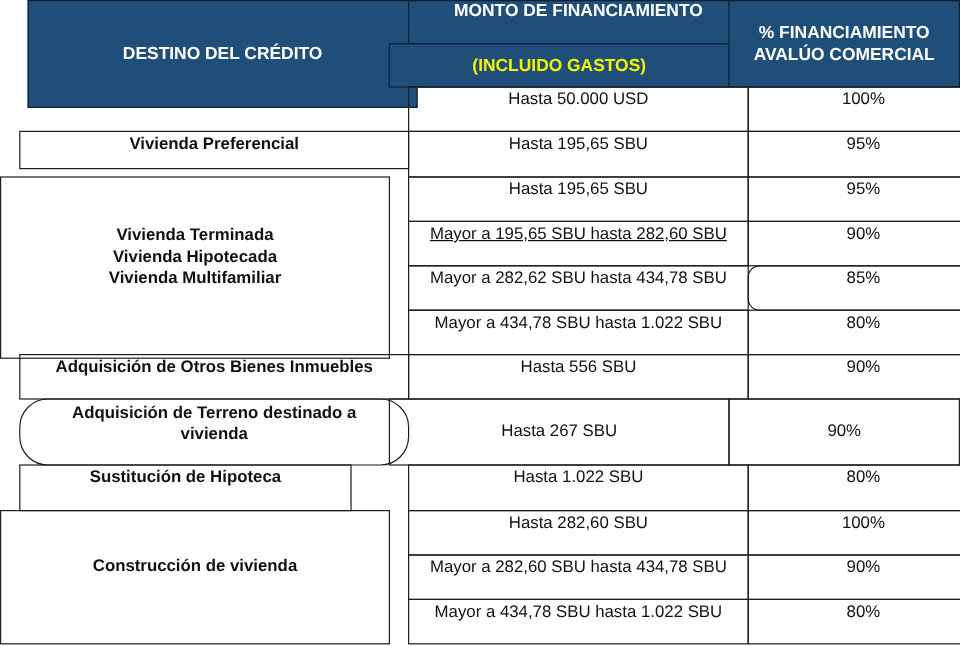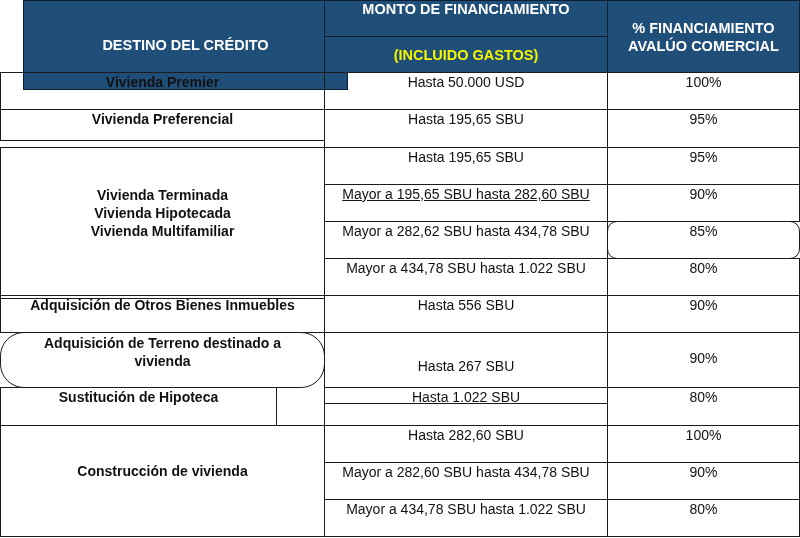--- a/index.html
+++ b/index.html
@@ -1,37 +1,36 @@
 <!DOCTYPE html>
 <html><head>
 <meta charset="utf-8">
 <style>
   html, body { margin: 0; padding: 0; background: #ffffff; }
   body { width: 800px; height: 538px; overflow: hidden; font-family: "Liberation Sans", sans-serif; }
   .tbl { position: relative; width: 800px; height: 538px; }
   .cell { position: absolute; box-sizing: border-box; border: 1px solid #1c1c1c; display: flex; justify-content: center; text-align: center; font-size: 14px; color: #111; }
   .hdr { background: #1f4e79; color: #ffffff; font-weight: bold; font-size: 14.5px; border-color: #0d2033; }
   .bold { font-weight: bold; }
-  .top { align-items: flex-start; padding-top: 1px; }
+  .top { align-items: flex-start; padding-top: 1px; margin-left: 16px; }
   .mid { align-items: center; }
   .yellow { color: #f5f500; }
   .ml { white-space: pre-line; line-height: 18px; }
 </style>
 </head>
 <body>
 
 <div class="tbl">
 
   <div class="cell hdr mid" style="left:0;top:0;width:325px;height:90px;margin-left:23px;">DESTINO DEL CRÉDITO</div>
   <div class="cell hdr top" style="left:324px;top:0;width:284px;height:37px;padding-top:0;">MONTO DE FINANCIAMIENTO</div>
   <div class="cell hdr mid yellow" style="left:324px;top:36px;width:284px;height:37px;">(INCLUIDO GASTOS)</div>
   <div class="cell hdr mid ml" style="left:607px;top:0;width:193px;height:73px;">% FINANCIAMIENTO
 AVALÚO COMERCIAL</div>
 
-  <div class="cell bold top" style="left:0;top:72px;width:325px;height:38px;">Vivienda Premier</div>
   <div class="cell top" style="left:324px;top:72px;width:284px;height:38px;text-align:right;">Hasta 50.000 USD</div>
   <div class="cell top" style="left:607px;top:72px;width:193px;height:38px;">100%</div>
 
   <div class="cell bold top" style="left:0;top:109px;width:325px;height:32px;">Vivienda Preferencial</div>
   <div class="cell top" style="left:324px;top:109px;width:284px;height:39px;">Hasta 195,65 SBU</div>
   <div class="cell top" style="left:607px;top:109px;width:193px;height:39px;">95%</div>
 
   <div class="cell bold mid ml" style="left:0;top:147px;width:325px;height:152px;padding-bottom:20px;">Vivienda Terminada
 Vivienda Hipotecada
 Vivienda Multifamiliar</div>
@@ -43,21 +42,21 @@
   <div class="cell top" style="left:607px;top:221px;width:193px;height:38px;border-radius:10px;">85%</div>
   <div class="cell top" style="left:324px;top:258px;width:284px;height:38px;">Mayor a 434,78 SBU hasta 1.022 SBU</div>
   <div class="cell top" style="left:607px;top:258px;width:193px;height:38px;">80%</div>
 
   <div class="cell bold top" style="left:0;top:295px;width:325px;height:38px;">Adquisición de Otros Bienes Inmuebles</div>
   <div class="cell top" style="left:324px;top:295px;width:284px;height:38px;">Hasta 556 SBU</div>
   <div class="cell top" style="left:607px;top:295px;width:193px;height:38px;">90%</div>
 
   <div class="cell bold top ml" style="left:0;top:332px;width:325px;height:56px;border-radius:24px;">Adquisición de Terreno destinado a
 vivienda</div>
-  <div class="cell mid" style="left:324px;top:332px;width:284px;height:72px;padding-bottom:4px;">Hasta 267 SBU</div>
+  <div class="cell mid" style="left:324px;top:332px;width:284px;height:56px;padding-bottom:4px;">Hasta 267 SBU</div>
   <div class="cell mid" style="left:607px;top:332px;width:193px;height:56px;padding-bottom:4px;">90%</div>
 
   <div class="cell bold top" style="left:0;top:387px;width:277px;height:39px;">Sustitución de Hipoteca</div>
   <div class="cell top" style="left:324px;top:387px;width:284px;height:39px;">Hasta 1.022 SBU</div>
   <div class="cell top" style="left:607px;top:387px;width:193px;height:39px;">80%</div>
 
   <div class="cell bold mid" style="left:0;top:425px;width:325px;height:112px;padding-bottom:20px;">Construcción de vivienda</div>
   <div class="cell top" style="left:324px;top:425px;width:284px;height:38px;">Hasta 282,60 SBU</div>
   <div class="cell top" style="left:607px;top:425px;width:193px;height:38px;">100%</div>
   <div class="cell top" style="left:324px;top:462px;width:284px;height:38px;">Mayor a 282,60 SBU hasta 434,78 SBU</div>

